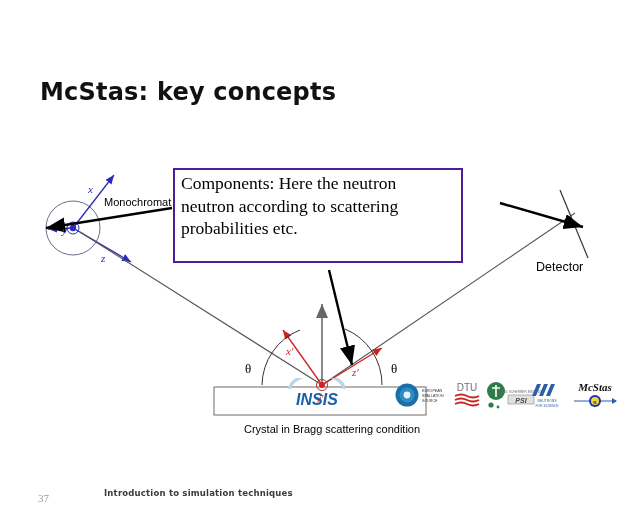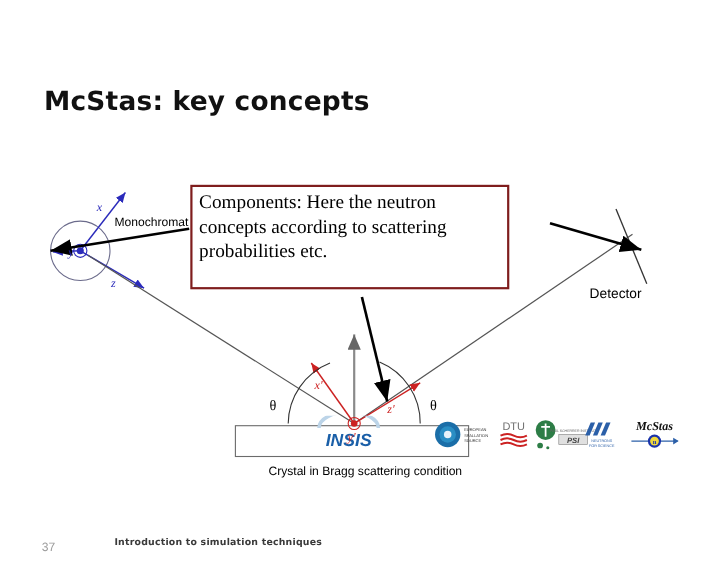--- a/index.html
+++ b/index.html
@@ -38,21 +38,21 @@
     top: 0;
     width: 640px;
     height: 512px;
   }
   .callout-box {
     position: absolute;
     left: 173px;
     top: 168px;
     width: 290px;
     height: 95px;
-    border: 2px solid #7f1d1d;
+    border: 2px solid #4c1d95;
     background: #ffffff;
     box-sizing: border-box;
     padding: 2px 4px 2px 6px;
     z-index: 6;
   }
   .callout-line {
     font-family: "Liberation Serif", "DejaVu Serif", serif;
     font-size: 17.5px;
     line-height: 22.5px;
     color: #000000;
@@ -97,21 +97,21 @@
     position: absolute;
     font-family: "Liberation Serif", "DejaVu Serif", serif;
     font-size: 13px;
     color: #000000;
     z-index: 5;
   }
   #footer-page-number {
     position: absolute;
     left: 38px;
     top: 492px;
-    font-family: Liberation Sans, sans-serif;
+    font-family: Liberation Serif, serif;
     font-size: 11px;
     color: #9a9a9a;
   }
   #footer-subtitle {
     position: absolute;
     left: 78px;
     top: 488px;
     font-family: "DejaVu Sans", sans-serif;
     font-size: 8.5px;
     font-weight: bold;
@@ -245,21 +245,21 @@
 
   <div class="axis-label axis-red" style="left:286px; top:345px;">x'</div>
   <div class="axis-label axis-red" style="left:316px; top:392px;">y'</div>
   <div class="axis-label axis-red" style="left:352px; top:366px;">z'</div>
 
   <div class="angle-label" style="left:245px; top:361px;">θ</div>
   <div class="angle-label" style="left:391px; top:361px;">θ</div>
 
   <div class="callout-box">
     <div class="callout-line">Components: Here the neutron</div>
-    <div class="callout-line">concepts according to scattering</div>
+    <div class="callout-line">neutron according to scattering</div>
     <div class="callout-line">probabilities etc.</div>
   </div>
 
   <div id="footer-page-number">37</div>
   <div id="footer-subtitle">Introduction to simulation techniques</div>
 
   <svg class="logo" id="logo-insis" viewBox="0 0 66 30">
     <path d="M6 11 a26 14 0 0 1 54 0" fill="none" stroke="#bcd4e8" stroke-width="3.2"></path>
     <text x="33" y="27" text-anchor="middle" font-family="Liberation Sans, sans-serif" font-size="16" font-weight="bold" font-style="italic" fill="#1a5fa8">INSIS</text>
   </svg>

